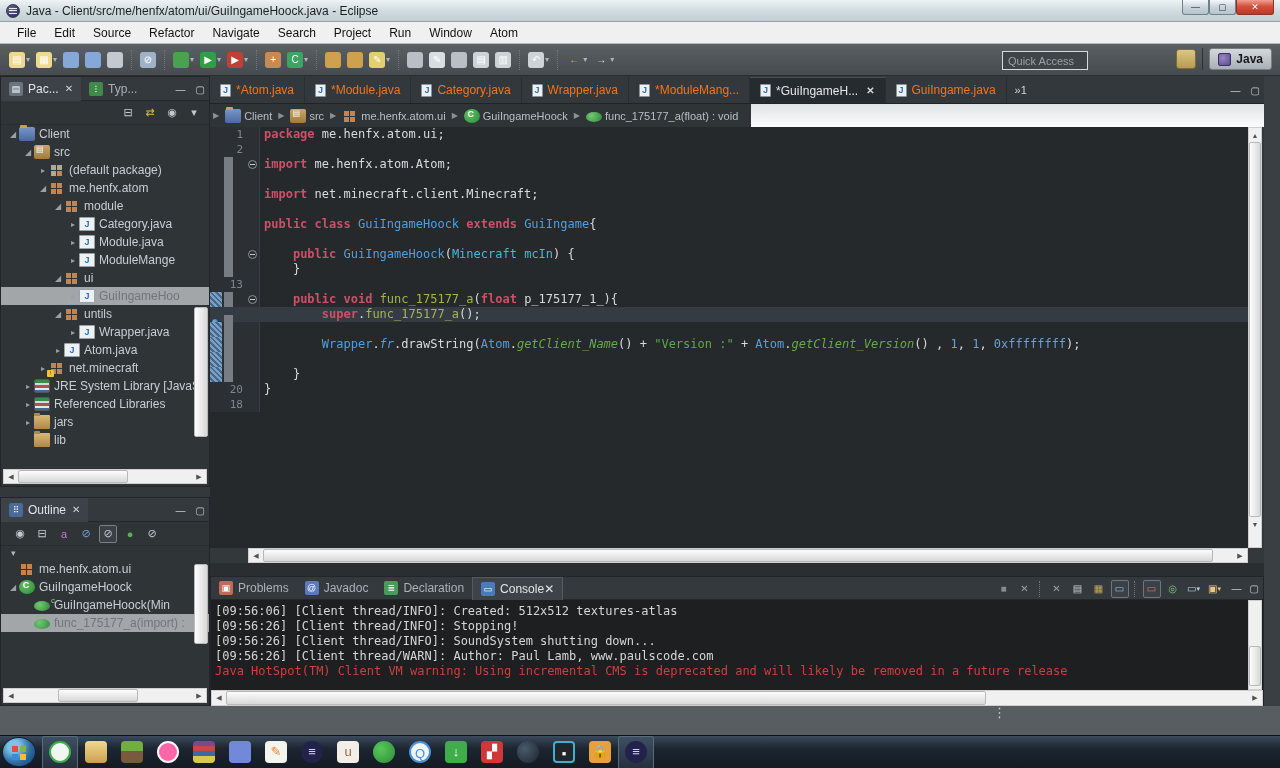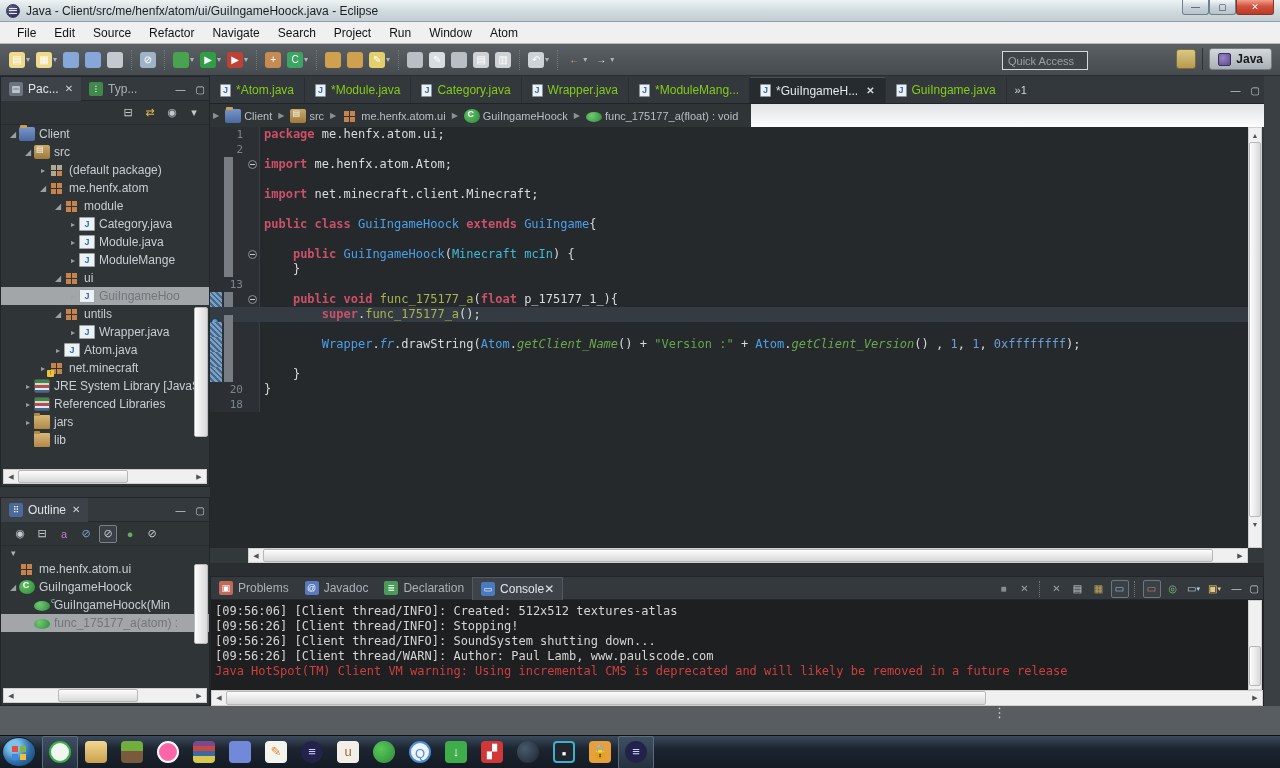--- a/index.html
+++ b/index.html
@@ -118,21 +118,21 @@
   .sb-v { position:absolute; width:14px; background:#f0f0f0; border:1px solid #cfcfcf; }
   .sb-v .sb-arrow { height:14px; width:100%; font-size:7px; color:#505050; display:flex;
     align-items:center; justify-content:center; }
   .sb-v .sb-thumb { width:100%; background:linear-gradient(90deg,#fdfdfd,#d8d8d8);
     border:1px solid #b8b8b8; border-radius:2px; }
 
   
   .etabs { position:absolute; left:210px; top:76px; width:1054px; height:28px;
     background:#33383c; border-bottom:1px solid #202428; display:flex; align-items:flex-end; }
   .etab { display:flex; align-items:center; height:26px; padding:0 10px; font-size:12px;
-    color:#84cc16; border-right:1px solid #2a2e32; }
+    color:#f97316; border-right:1px solid #2a2e32; }
   .etab.active { background:#262b2f; color:#e4e8eb; border-top:1px solid #4a5056; }
   .etab .x { margin-left:8px; color:#d6dade; font-size:10px; font-weight:bold; }
   .jicon { display:inline-block; width:11px; height:13px; background:#eef1f3;
     border:1px solid #8a929a; border-radius:1px; margin-right:5px; position:relative; }
   .jicon::before { content:"J"; position:absolute; left:0; right:0; top:0; text-align:center;
     color:#2a6fc0; font-size:9px; font-weight:bold; }
   .etab-overflow { color:#cfd4d8; font-size:11px; margin-left:8px; align-self:center; }
   .etabs .pminmax { top:2px; }
 
   .breadcrumb { position:absolute; left:210px; top:104px; width:1054px; height:23px;
@@ -520,21 +520,21 @@
           <span>GuiIngameHoock</span>
         </div>
         <div class="trow" style="padding-left: 21px;">
           <span class="arrow"></span>
           <span class="ticon i-ctor"></span>
           <span>GuiIngameHoock(Min</span>
         </div>
         <div class="trow selected" style="padding-left: 21px;">
           <span class="arrow"></span>
           <span class="ticon i-meth"></span>
-          <span>func_175177_a(atom) :</span>
+          <span>func_175177_a(import) :</span>
         </div>
       </div>
     <div class="sb-v" style="right:1px;top:66px;height:118px;border:none;background:transparent;">
       <div class="sb-thumb" style="height:80px;"></div>
     </div>
     <div class="sb-h" style="left:2px;bottom:2px;width:204px;height:15px;">
       <div class="sb-arrow">◀</div>
         <div class="sb-thumb" style="width:80px;margin-left:40px;"></div>
       <div class="sb-arrow" style="margin-left:auto;">▶</div>
     </div>

